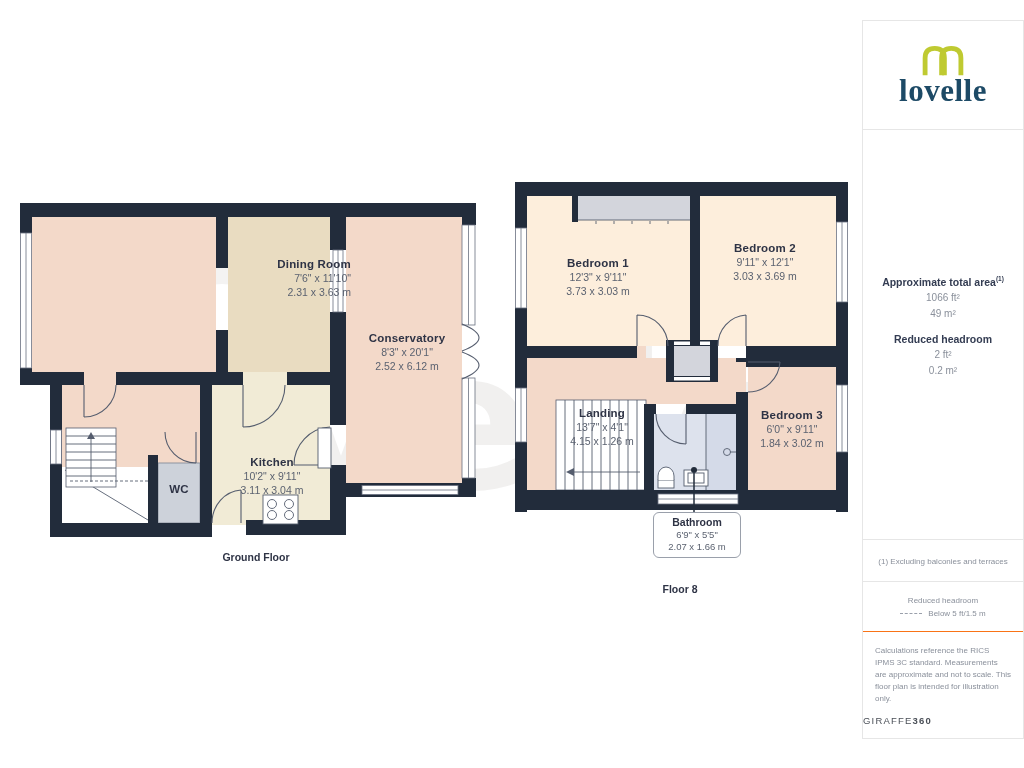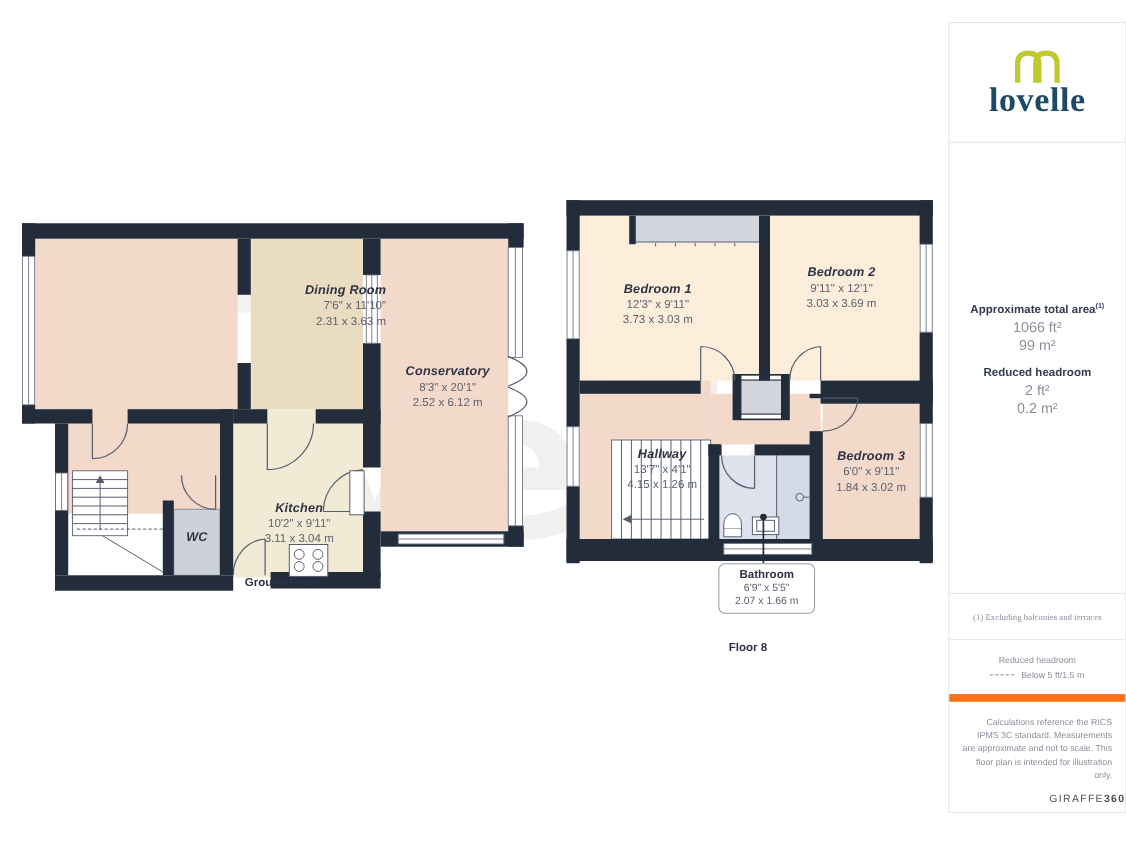--- a/index.html
+++ b/index.html
@@ -18,48 +18,48 @@
   .rm-peach{fill:#fdeedc;}
   .rm-blue{fill:#dde2ed;}
   .win{fill:#ffffff;stroke:#6a7180;stroke-width:0.8;}
   .winline{stroke:#6a7180;stroke-width:0.8;}
   .door{fill:none;stroke:#555d6e;stroke-width:1.1;}
   .thin{fill:none;stroke:#555d6e;stroke-width:0.9;}
   .fix{fill:#ffffff;stroke:#555d6e;stroke-width:0.9;}
   .wm-house{fill:none;stroke:rgba(95,85,75,0.07);stroke-width:18;}
   
   .room-label{position:absolute;text-align:center;color:#2e3345;pointer-events:none;}
-  .room-label .nm{display:block;font-weight:bold;font-size:11.5px;line-height:15px;letter-spacing:.2px;font-style:italic;}
+  .room-label .nm{display:block;font-weight:bold;font-size:11.5px;line-height:15px;letter-spacing:.2px;}
   .room-label .dim{display:block;font-size:10.5px;line-height:13.5px;color:#5b6270;}
   .floor-caption{position:absolute;text-align:center;font-weight:bold;font-size:10.5px;color:#2e3345;}
   #bathroom-callout{position:absolute;left:653px;top:512px;width:86px;background:#fff;
      border:1px solid #9aa0ab;border-radius:6px;padding:3px 0 4px;text-align:center;color:#2e3345;}
   #bathroom-callout .nm{display:block;font-weight:bold;font-size:10.5px;line-height:13px;}
   #bathroom-callout .dim{display:block;font-size:9.5px;line-height:12px;color:#5b6270;}
   
   #sidebar{position:absolute;left:862px;top:20px;width:160px;height:717px;
      border:1px solid #e6e6e6;background:#fff;}
   #logo-box{position:absolute;top:0;left:0;right:0;height:108px;border-bottom:1px solid #e6e6e6;
      display:flex;flex-direction:column;align-items:center;justify-content:center;}
   #logo-text{font-family:"Liberation Serif","DejaVu Serif",serif;font-weight:bold;
      font-size:31px;color:#1d4a66;line-height:30px;letter-spacing:.5px;}
   #area-block{position:absolute;top:250px;left:0;right:0;text-align:center;}
   .sb-title{font-weight:bold;font-size:10.5px;color:#333c52;line-height:15px;}
   .sb-title sup{font-size:6.5px;}
-  .sb-val{font-size:13px;color:#8a909b;line-height:16px;}
+  .sb-val{font-size:10px;color:#8a909b;line-height:16px;}
   .sb-gap{height:10px;}
   #footnote-sec{position:absolute;top:518px;left:0;right:0;height:42px;border-top:1px solid #e6e6e6;
      display:flex;align-items:center;justify-content:center;}
-  #footnote-sec .small{font-size:8px;color:#8a909b;font-family:Liberation Serif, serif;}
+  #footnote-sec .small{font-size:8px;color:#8a909b;}
   #legend-sec{position:absolute;top:560px;left:0;right:0;height:50px;border-top:1px solid #e6e6e6;
      text-align:center;padding-top:13px;box-sizing:border-box;}
   #legend-sec .small{font-size:8px;color:#8a909b;line-height:11px;}
   .dash-swatch{display:inline-block;width:22px;border-top:1px dashed #9aa0ab;vertical-align:middle;margin-right:6px;}
-  #disclaimer-sec{position:absolute;top:610px;left:0;right:0;bottom:0;border-top:7px solid #f97316;
-     text-align:right;}
+  #disclaimer-sec{position:absolute;top:610px;left:0;right:0;bottom:0;border-top:1px solid #f97316;
+     text-align:left;}
   #disclaimer-sec p{font-size:8px;color:#8a909b;line-height:1.5;width:136px;margin:13px auto 0;}
   #brand-footer{margin-top:10px;font-size:9.5px;letter-spacing:1.2px;color:#4a4f57;}
   #brand-footer b{font-weight:bold;}
 </style>
 </head>
 <body>
 
 <div id="canvas">
 
   <div id="watermark-text">lovelle</div>
@@ -242,39 +242,39 @@
     <span class="dim">2.52 x 6.12 m</span>
   </div>
   <div class="room-label" style="left:202px;top:427px;width:140px;margin-top:28px;">
     <span class="nm">Kitchen</span>
     <span class="dim">10'2" x 9'11"</span>
     <span class="dim">3.11 x 3.04 m</span>
   </div>
   <div class="room-label" style="left:158px;top:482px;width:42px;">
     <span class="nm">WC</span>
   </div>
-  <div class="floor-caption" style="left:176px;top:524px;width:160px;">Ground Floor</div>
+  <div class="floor-caption" style="left:176px;top:551px;width:160px;">Ground Floor</div>
 
   <div class="room-label" style="left:518px;top:256px;width:160px;">
     <span class="nm">Bedroom 1</span>
     <span class="dim">12'3" x 9'11"</span>
     <span class="dim">3.73 x 3.03 m</span>
   </div>
   <div class="room-label" style="left:685px;top:241px;width:160px;">
     <span class="nm">Bedroom 2</span>
     <span class="dim">9'11" x 12'1"</span>
     <span class="dim">3.03 x 3.69 m</span>
   </div>
   <div class="room-label" style="left:722px;top:408px;width:140px;text-align:center;">
     <span class="nm">Bedroom 3</span>
     <span class="dim">6'0" x 9'11"</span>
     <span class="dim">1.84 x 3.02 m</span>
   </div>
   <div class="room-label" style="left:532px;top:406px;width:140px;">
-    <span class="nm">Hallway</span>
+    <span class="nm">Landing</span>
     <span class="dim">13'7" x 4'1"</span>
     <span class="dim">4.15 x 1.26 m</span>
   </div>
   <div id="bathroom-callout">
     <span class="nm">Bathroom</span>
     <span class="dim">6'9" x 5'5"</span>
     <span class="dim">2.07 x 1.66 m</span>
   </div>
   <div class="floor-caption" style="left:610px;top:583px;width:140px;">Floor 8</div>
 
@@ -285,21 +285,21 @@
         <path d="M57,90 V40 Q57,12 85,12 Q113,12 113,40 V90" fill="none" stroke="#bfca31" stroke-width="14"></path>
       </svg>
       <div id="logo-text">lovelle</div>
     </div>
 
     <div id="area-block">
       <div class="sb-title">
         <span>Approximate total area</span><sup>(1)</sup>
       </div>
       <div class="sb-val">1066 ft²</div>
-      <div class="sb-val">99 m²</div>
+      <div class="sb-val">49 m²</div>
       <div class="sb-gap"></div>
       <div class="sb-title">Reduced headroom</div>
       <div class="sb-val">2 ft²</div>
       <div class="sb-val">0.2 m²</div>
     </div>
 
     <div id="footnote-sec">
       <span class="small">(1) Excluding balconies and terraces</span>
     </div>
 

